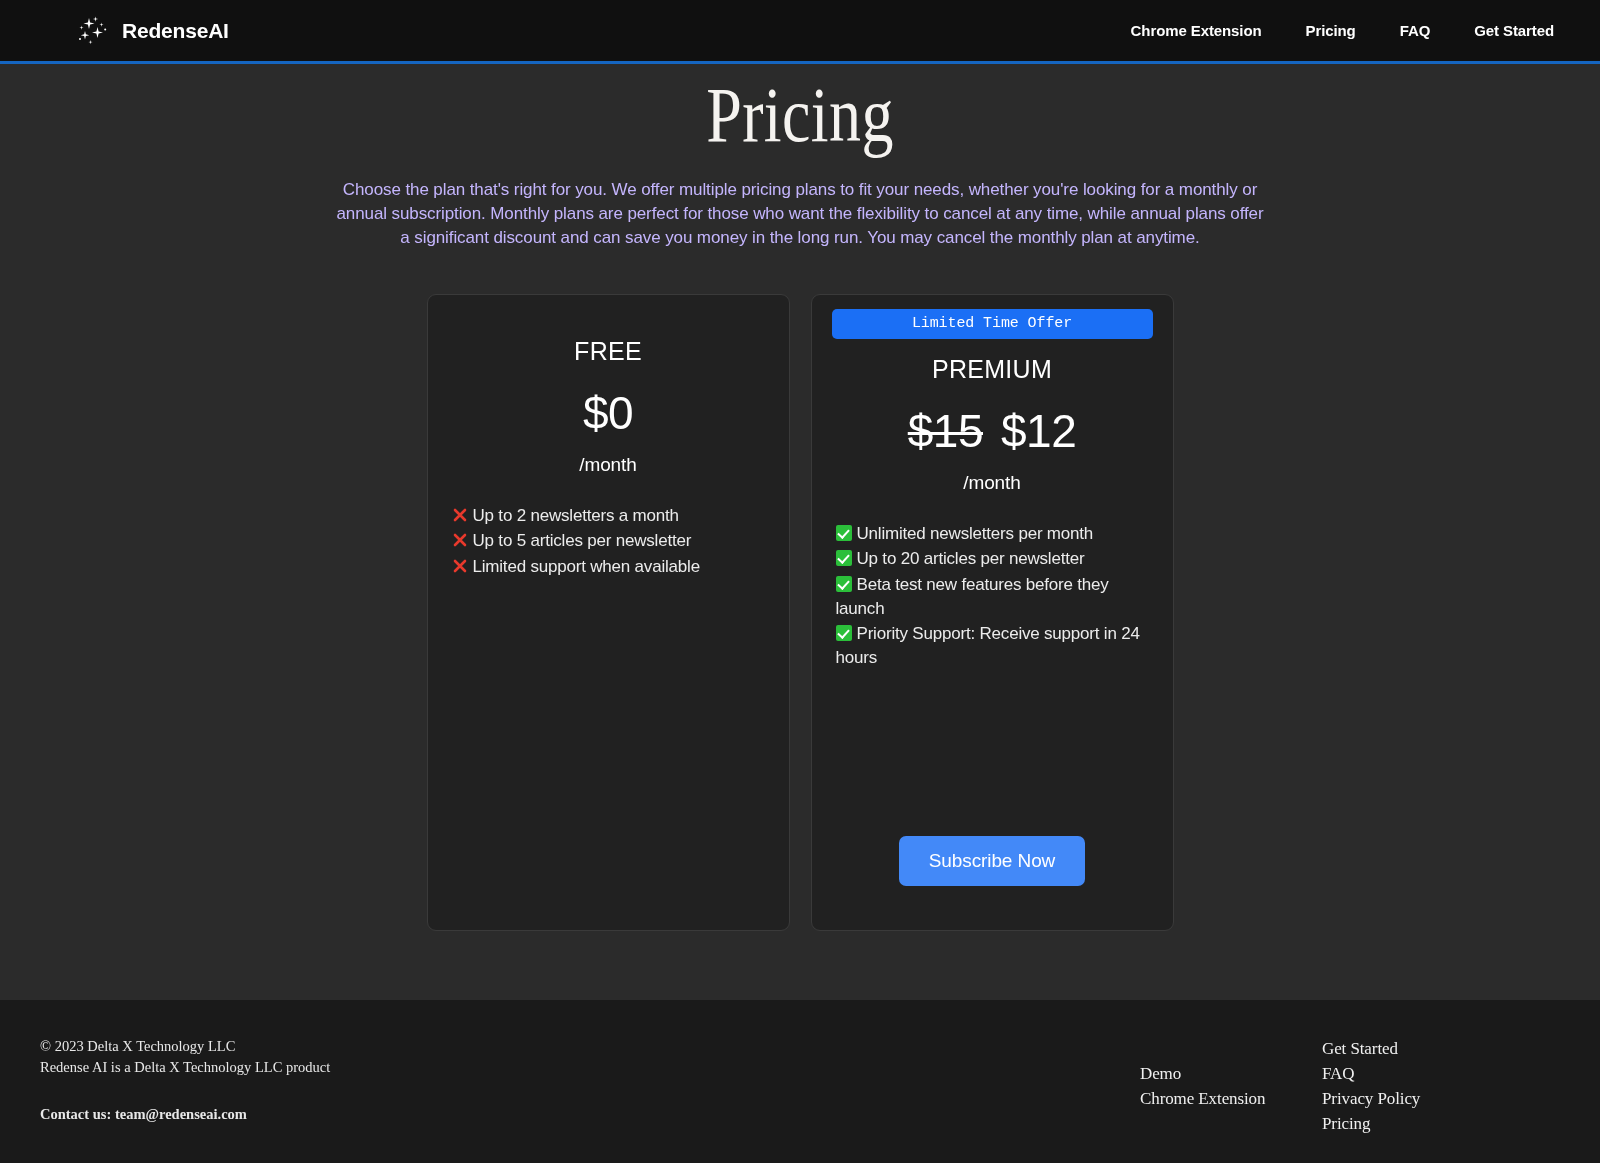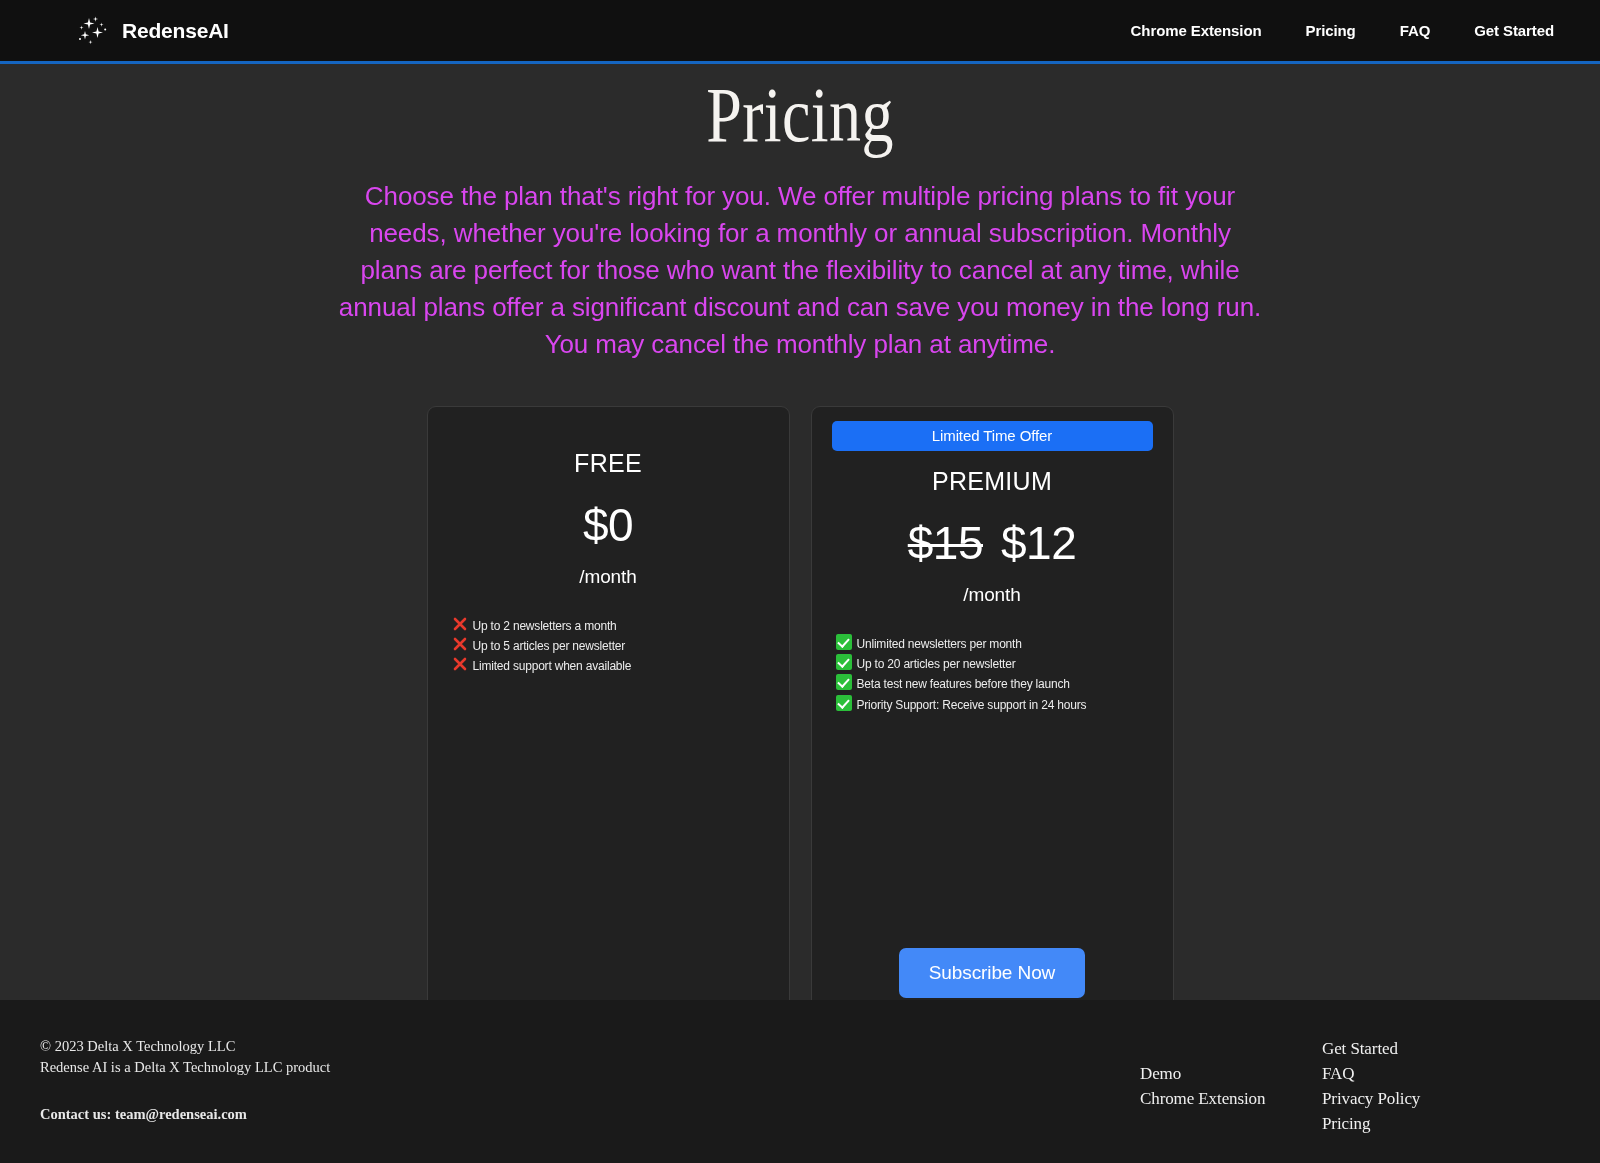--- a/index.html
+++ b/index.html
@@ -78,22 +78,22 @@
     font-size: 78px;
     font-weight: normal;
     line-height: 1.05;
     letter-spacing: 0.5px;
     transform: scaleX(0.82);
   }
 
   .hero-desc {
     width: 930px;
     margin: 22px auto 0;
-    color: #d946ef;
-    font-size: 26px;
+    color: #c4b5fd;
+    font-size: 17px;
     line-height: 1.42;
     letter-spacing: -0.1px;
   }
 
   
   .plans {
     margin-top: 44px;
     display: flex;
     justify-content: center;
     gap: 21px;
@@ -114,20 +114,21 @@
   .offer-banner {
     background: #1b6ff5;
     color: #ffffff;
     font-size: 15px;
     text-align: center;
     padding: 6px 0 7px;
     border-radius: 5px;
     margin: -16px -4px 0;
     letter-spacing: -0.1px;
     cursor: default;
+    font-family: Liberation Mono, monospace;
   }
 
   .plan-name {
     text-align: center;
     color: #ffffff;
     font-size: 25px;
     letter-spacing: 0.3px;
     margin-top: 16px;
   }
 
@@ -157,21 +158,21 @@
     letter-spacing: -0.1px;
   }
 
   .features {
     list-style: none;
     margin-top: 28px;
   }
 
   .feature {
     color: #ececec;
-    font-size: 12px;
+    font-size: 17px;
     line-height: 1.42;
     letter-spacing: -0.2px;
     margin-bottom: 1px;
     text-indent: 0;
   }
 
   .icon-x,
   .icon-check {
     display: inline-block;
     vertical-align: -2px;

